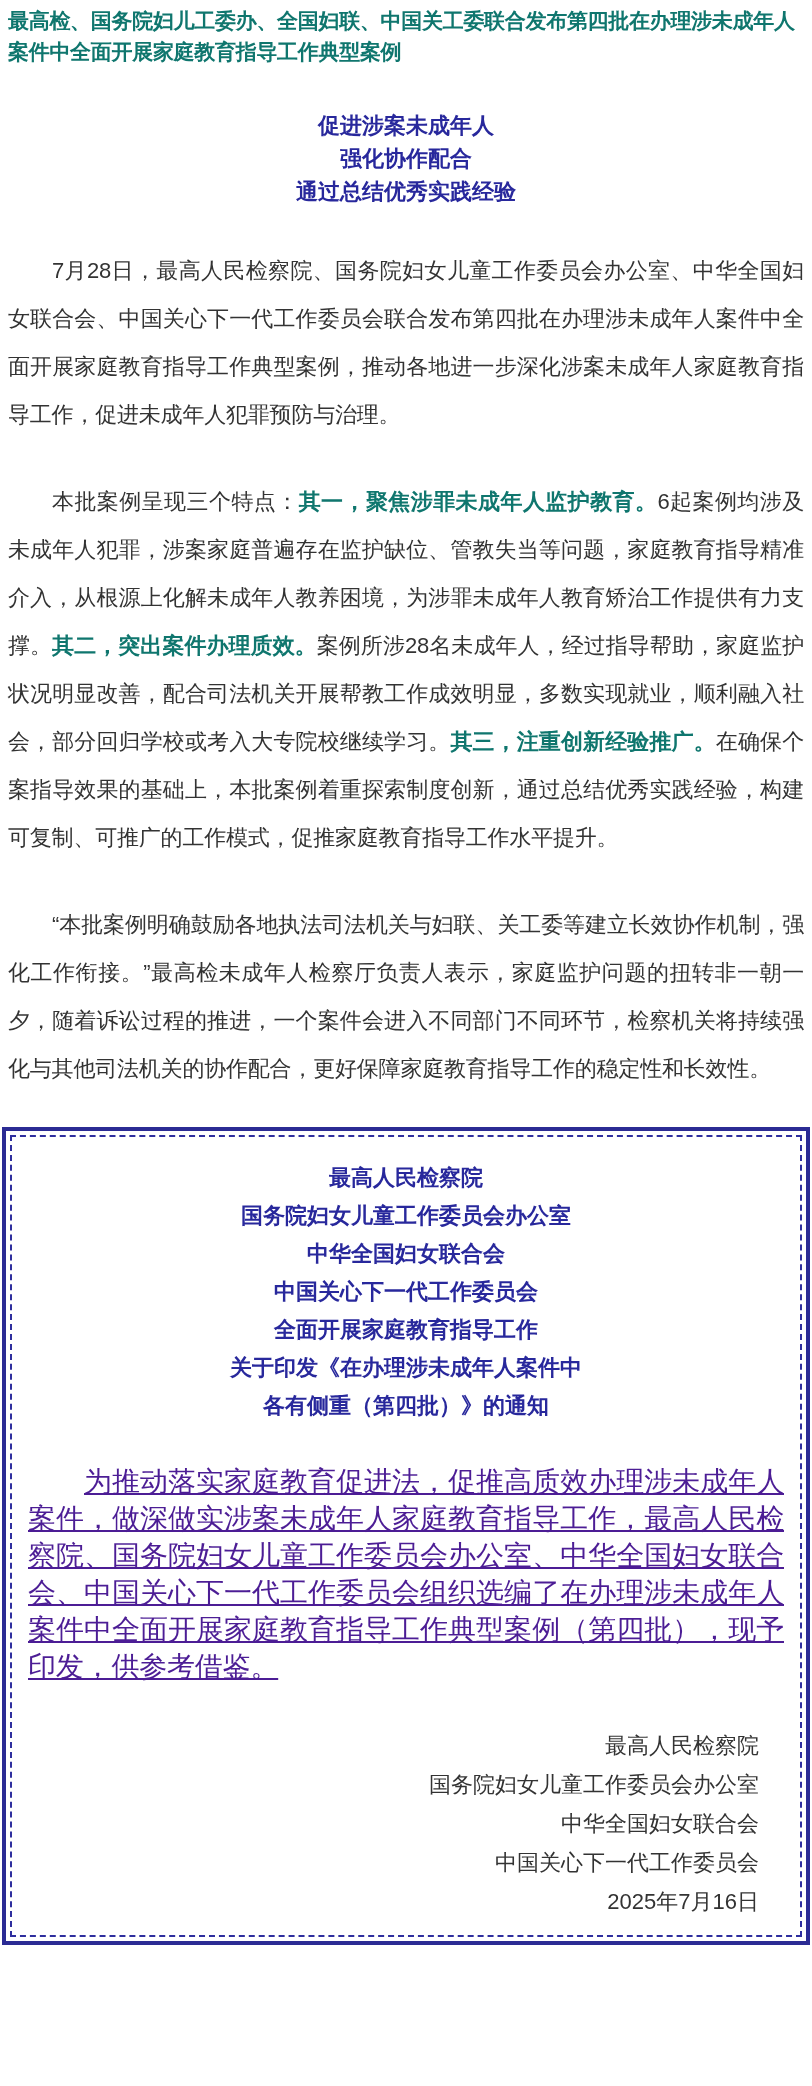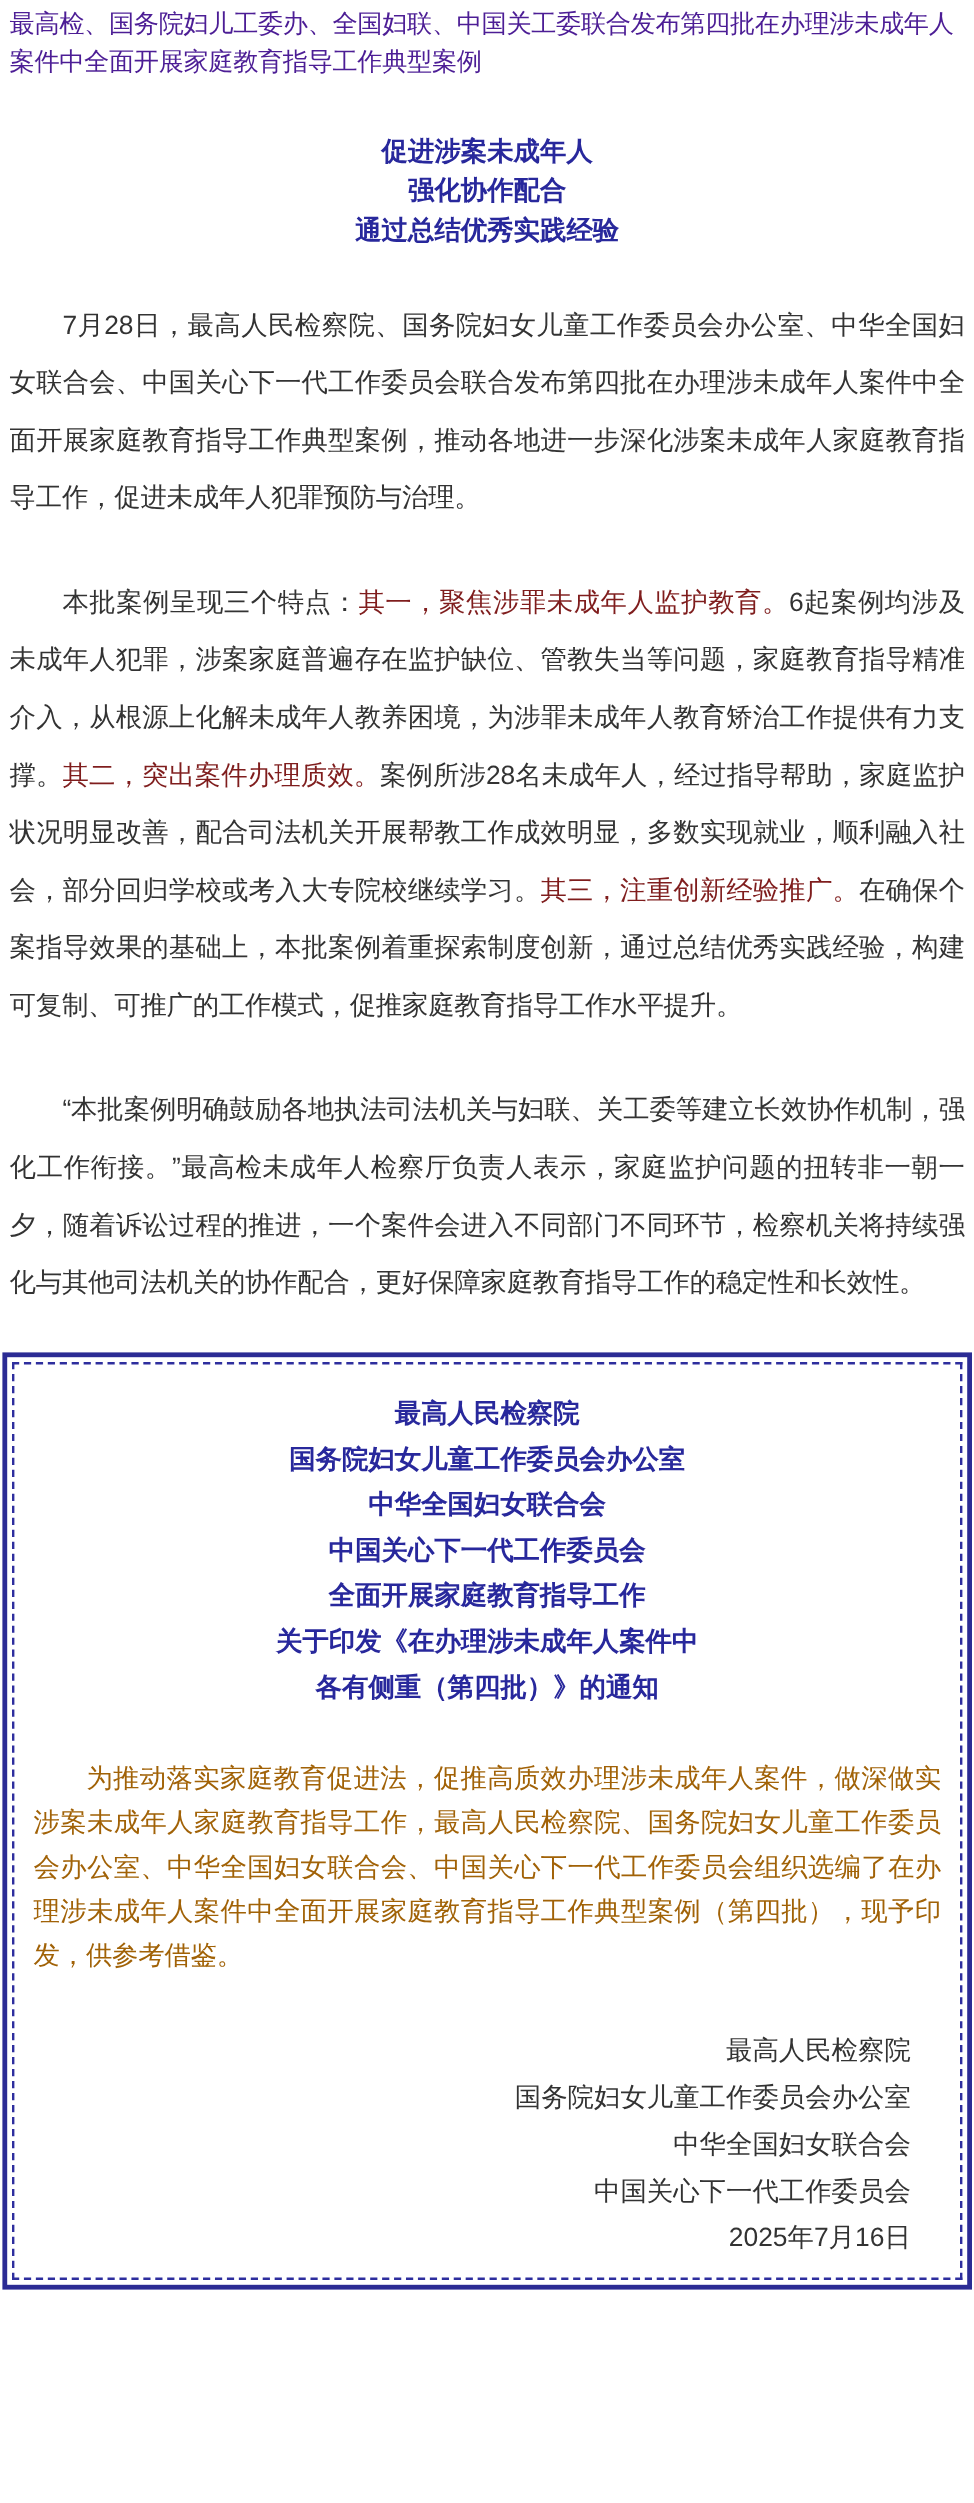--- a/index.html
+++ b/index.html
@@ -9,25 +9,25 @@
   }
   body {
     width: 812px;
     font-family: "Liberation Sans", "DejaVu Sans", sans-serif;
   }
   .page {
     padding: 5px 8px 50px 8px;
     box-sizing: border-box;
   }
   .article-title {
-    color: #4c1d95;
+    color: #0f766e;
     font-size: 21px;
     line-height: 31px;
     letter-spacing: -0.3px;
-    font-weight: 400;
+    font-weight: 700;
     margin: 0;
     text-align: left;
   }
   .subtitle-block {
     margin-top: 42px;
     text-align: center;
   }
   .subtitle-line {
     color: #28289c;
     font-size: 22px;
@@ -38,22 +38,22 @@
   .body-para {
     color: #333333;
     font-size: 22px;
     line-height: 48px;
     text-indent: 2em;
     margin: 39px 0 0 0;
     text-align: justify;
     letter-spacing: -0.2px;
   }
   .em-blue {
-    color: #7f1d1d;
-    font-weight: 400;
+    color: #0f766e;
+    font-weight: 700;
     margin-top: 19px;
   }
   .notice-box {
     margin: 34px -6px 0 -6px;
     border: 4px solid #2b2b94;
     padding: 4px;
   }
   .notice-inner {
     border: 2px dashed #2e2e9e;
     padding: 22px 16px 14px 16px;
@@ -68,27 +68,28 @@
   }
   .notice-salutation {
     color: #333333;
     font-size: 22px;
     line-height: 37px;
     margin: 38px 0 0 0;
     text-align: justify;
     letter-spacing: -0.2px;
   }
   .notice-body {
-    color: #a16207;
-    font-size: 22px;
+    color: #4c1d95;
+    font-size: 28px;
     line-height: 37px;
     text-indent: 2em;
     margin: 38px 0 0 0;
     text-align: justify;
     letter-spacing: -0.2px;
+    text-decoration: underline;
   }
   .signature-block {
     margin: 41px 0 0 0;
     padding-right: 25px;
     text-align: right;
   }
   .signature-line {
     color: #333333;
     font-size: 22px;
     line-height: 39px;

